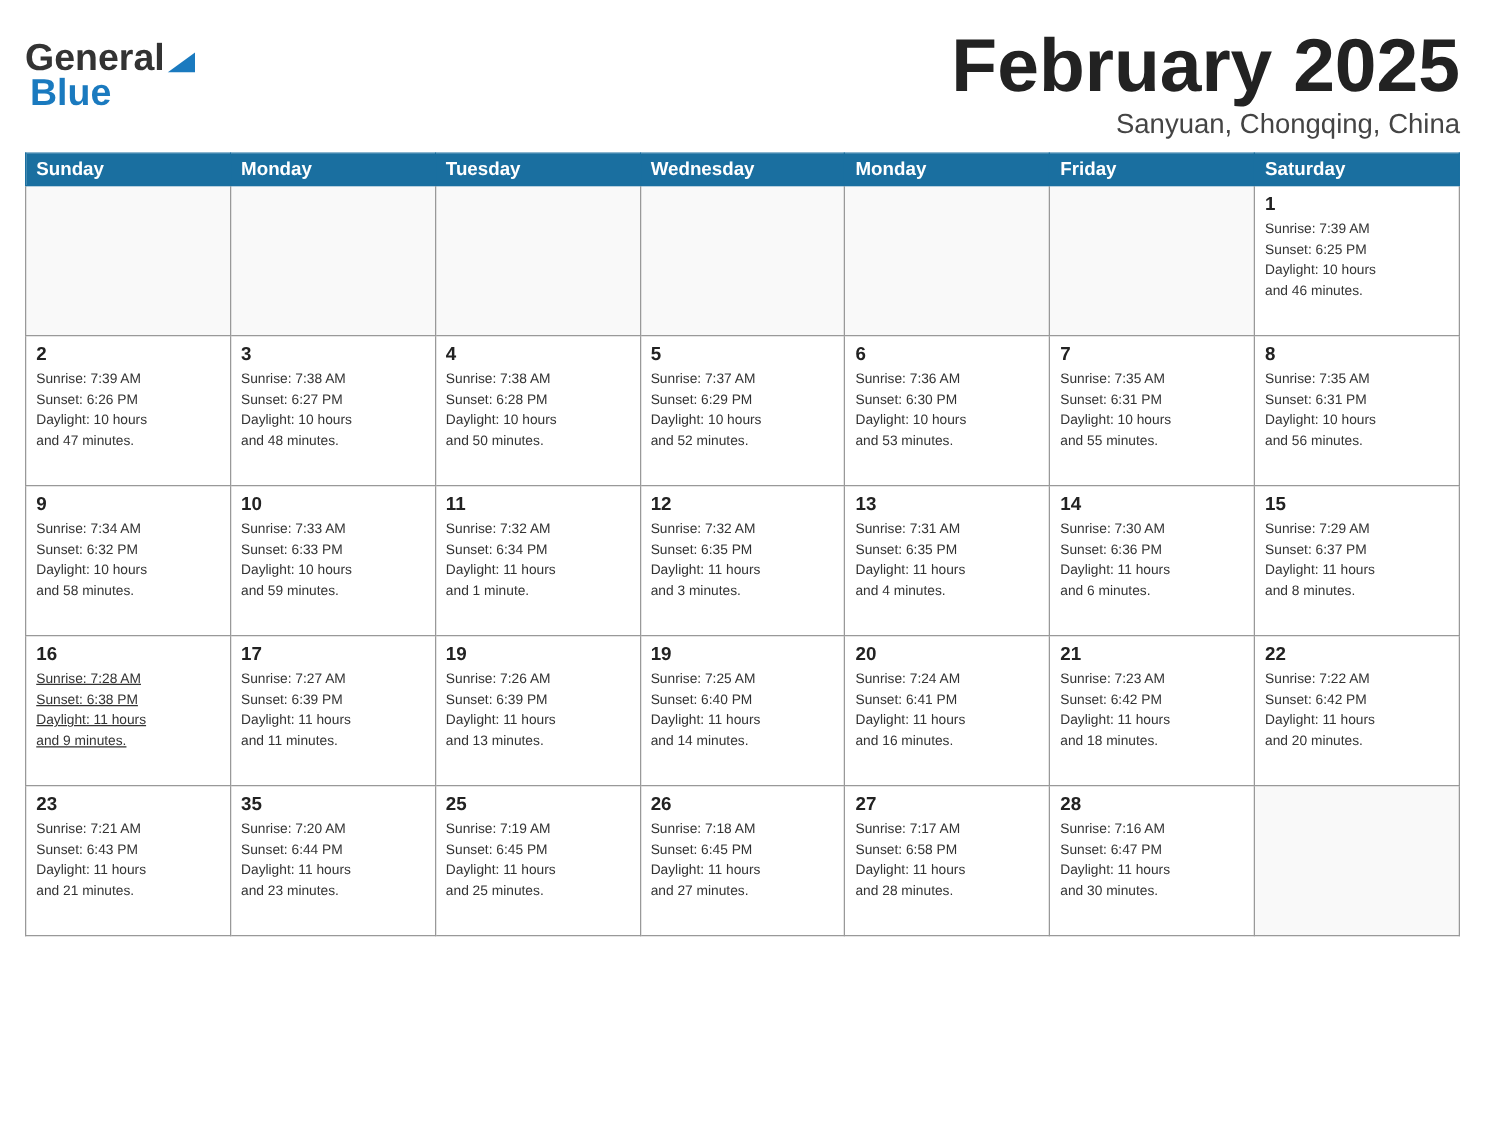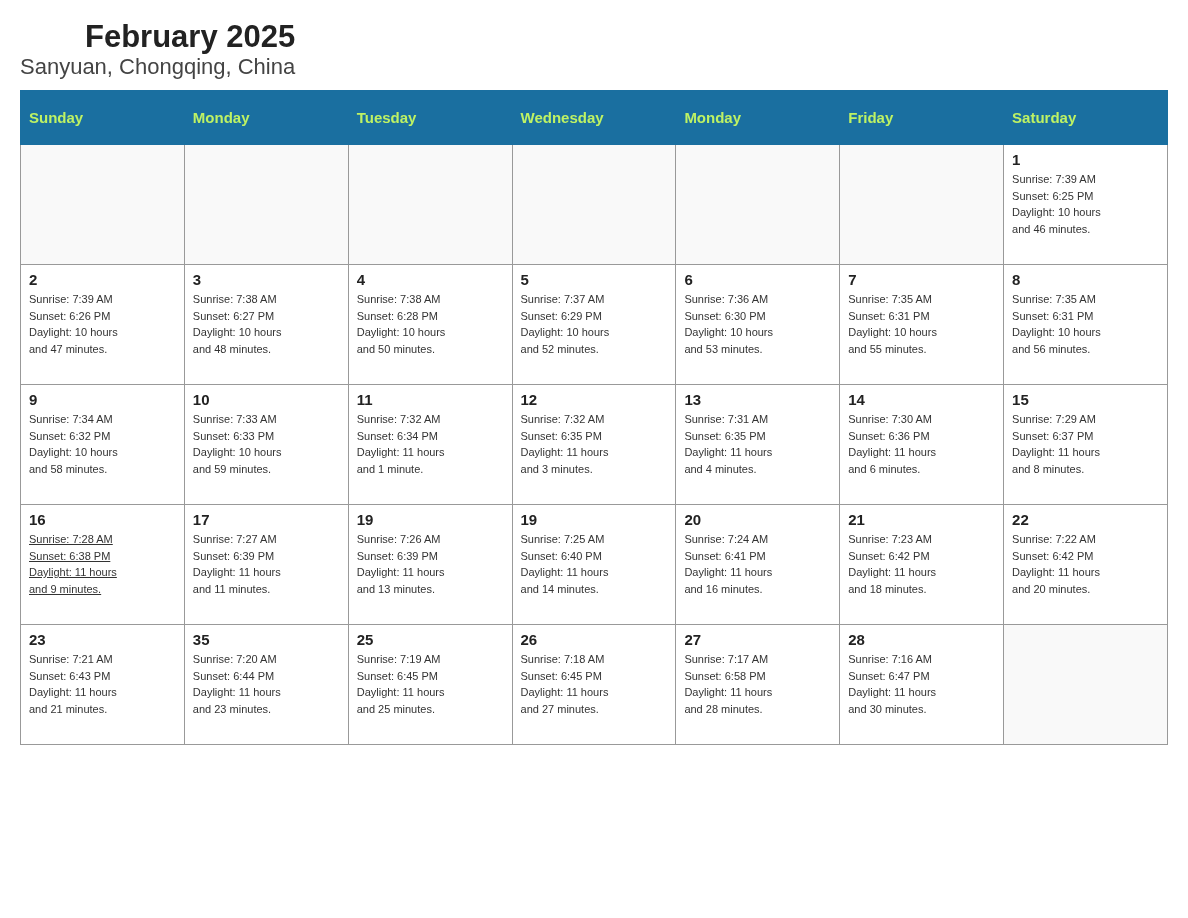--- a/index.html
+++ b/index.html
@@ -19,42 +19,42 @@
     .logo {
       display: flex;
       flex-direction: column;
       align-items: flex-start;
       padding-top: 10px;
     }
     .title-block {
       text-align: right;
     }
     .title-block h1 {
-      font-size: 31px;
+      font-size: 60px;
       font-weight: bold;
       color: #222;
       line-height: 1.1;
     }
     .title-block h2 {
       font-size: 22px;
       font-weight: normal;
       color: #444;
       margin-top: 0;
     }
     .calendar {
       width: 100%;
       border-collapse: collapse;
       margin-top: 10px;
     }
     .calendar th {
       background-color: #1a6fa0;
-      color: #bef264;
+      color: #ffffff;
       font-size: 15px;
       font-weight: bold;
-      padding: 18px 8px;
+      padding: 4px 8px;
       text-align: left;
       border: 1px solid #1a6fa0;
     }
     .calendar td {
       border: 1px solid #999;
       vertical-align: top;
       padding: 6px 8px;
       width: calc(100% / 7);
       height: 120px;
       font-size: 12.5px;
@@ -77,20 +77,32 @@
     }
     .logo-icon {
       display: flex;
       align-items: center;
     }
   </style>
 </head>
 <body>
 
 <div class="header">
+  <div class="logo">
+    <div class="logo-icon">
+      <span style="font-size:30px;font-weight:bold;color:#333;font-family:Arial,sans-serif;">General</span>
+
+      <span style="display:inline-block;margin-left:2px;">
+        <svg width="22" height="26" viewBox="0 0 22 26">
+          <polygon points="0,26 22,10 22,26" fill="#1a7abf"></polygon>
+        </svg>
+      </span>
+    </div>
+    <div style="font-size:30px;font-weight:bold;color:#1a7abf;font-family:Arial,sans-serif;margin-top:-6px;padding-left:4px;">Blue</div>
+  </div>
   <div class="title-block">
     <h1>February 2025</h1>
     <h2>Sanyuan, Chongqing, China</h2>
   </div>
 </div>
 
 <table class="calendar">
   <thead>
     <tr>
     <th>Sunday</th>

